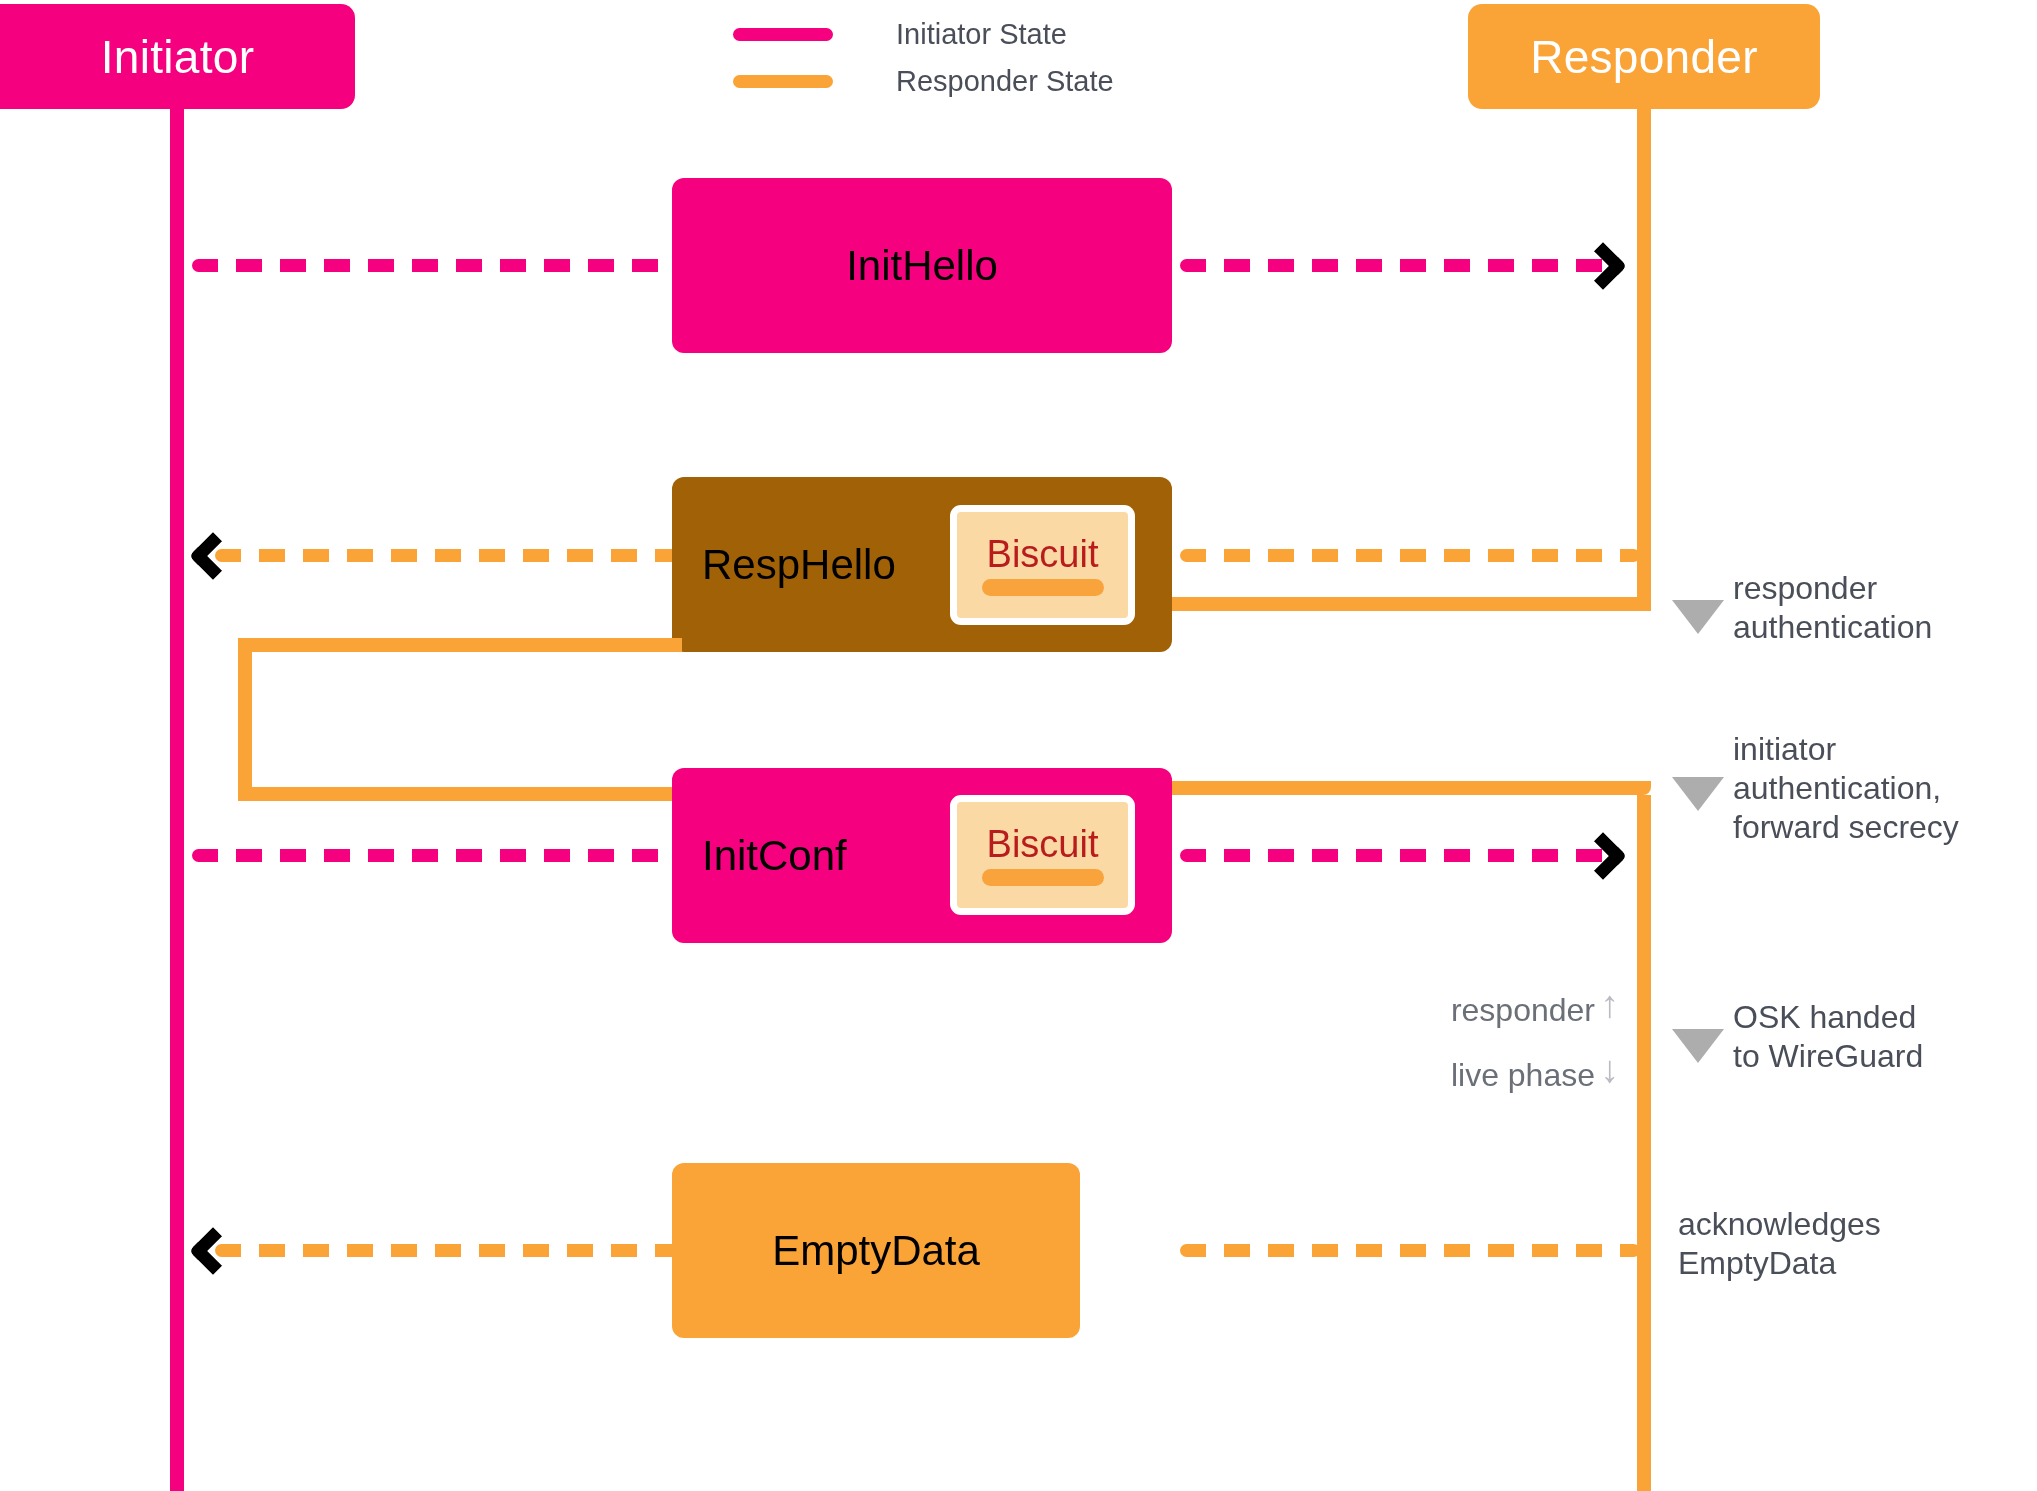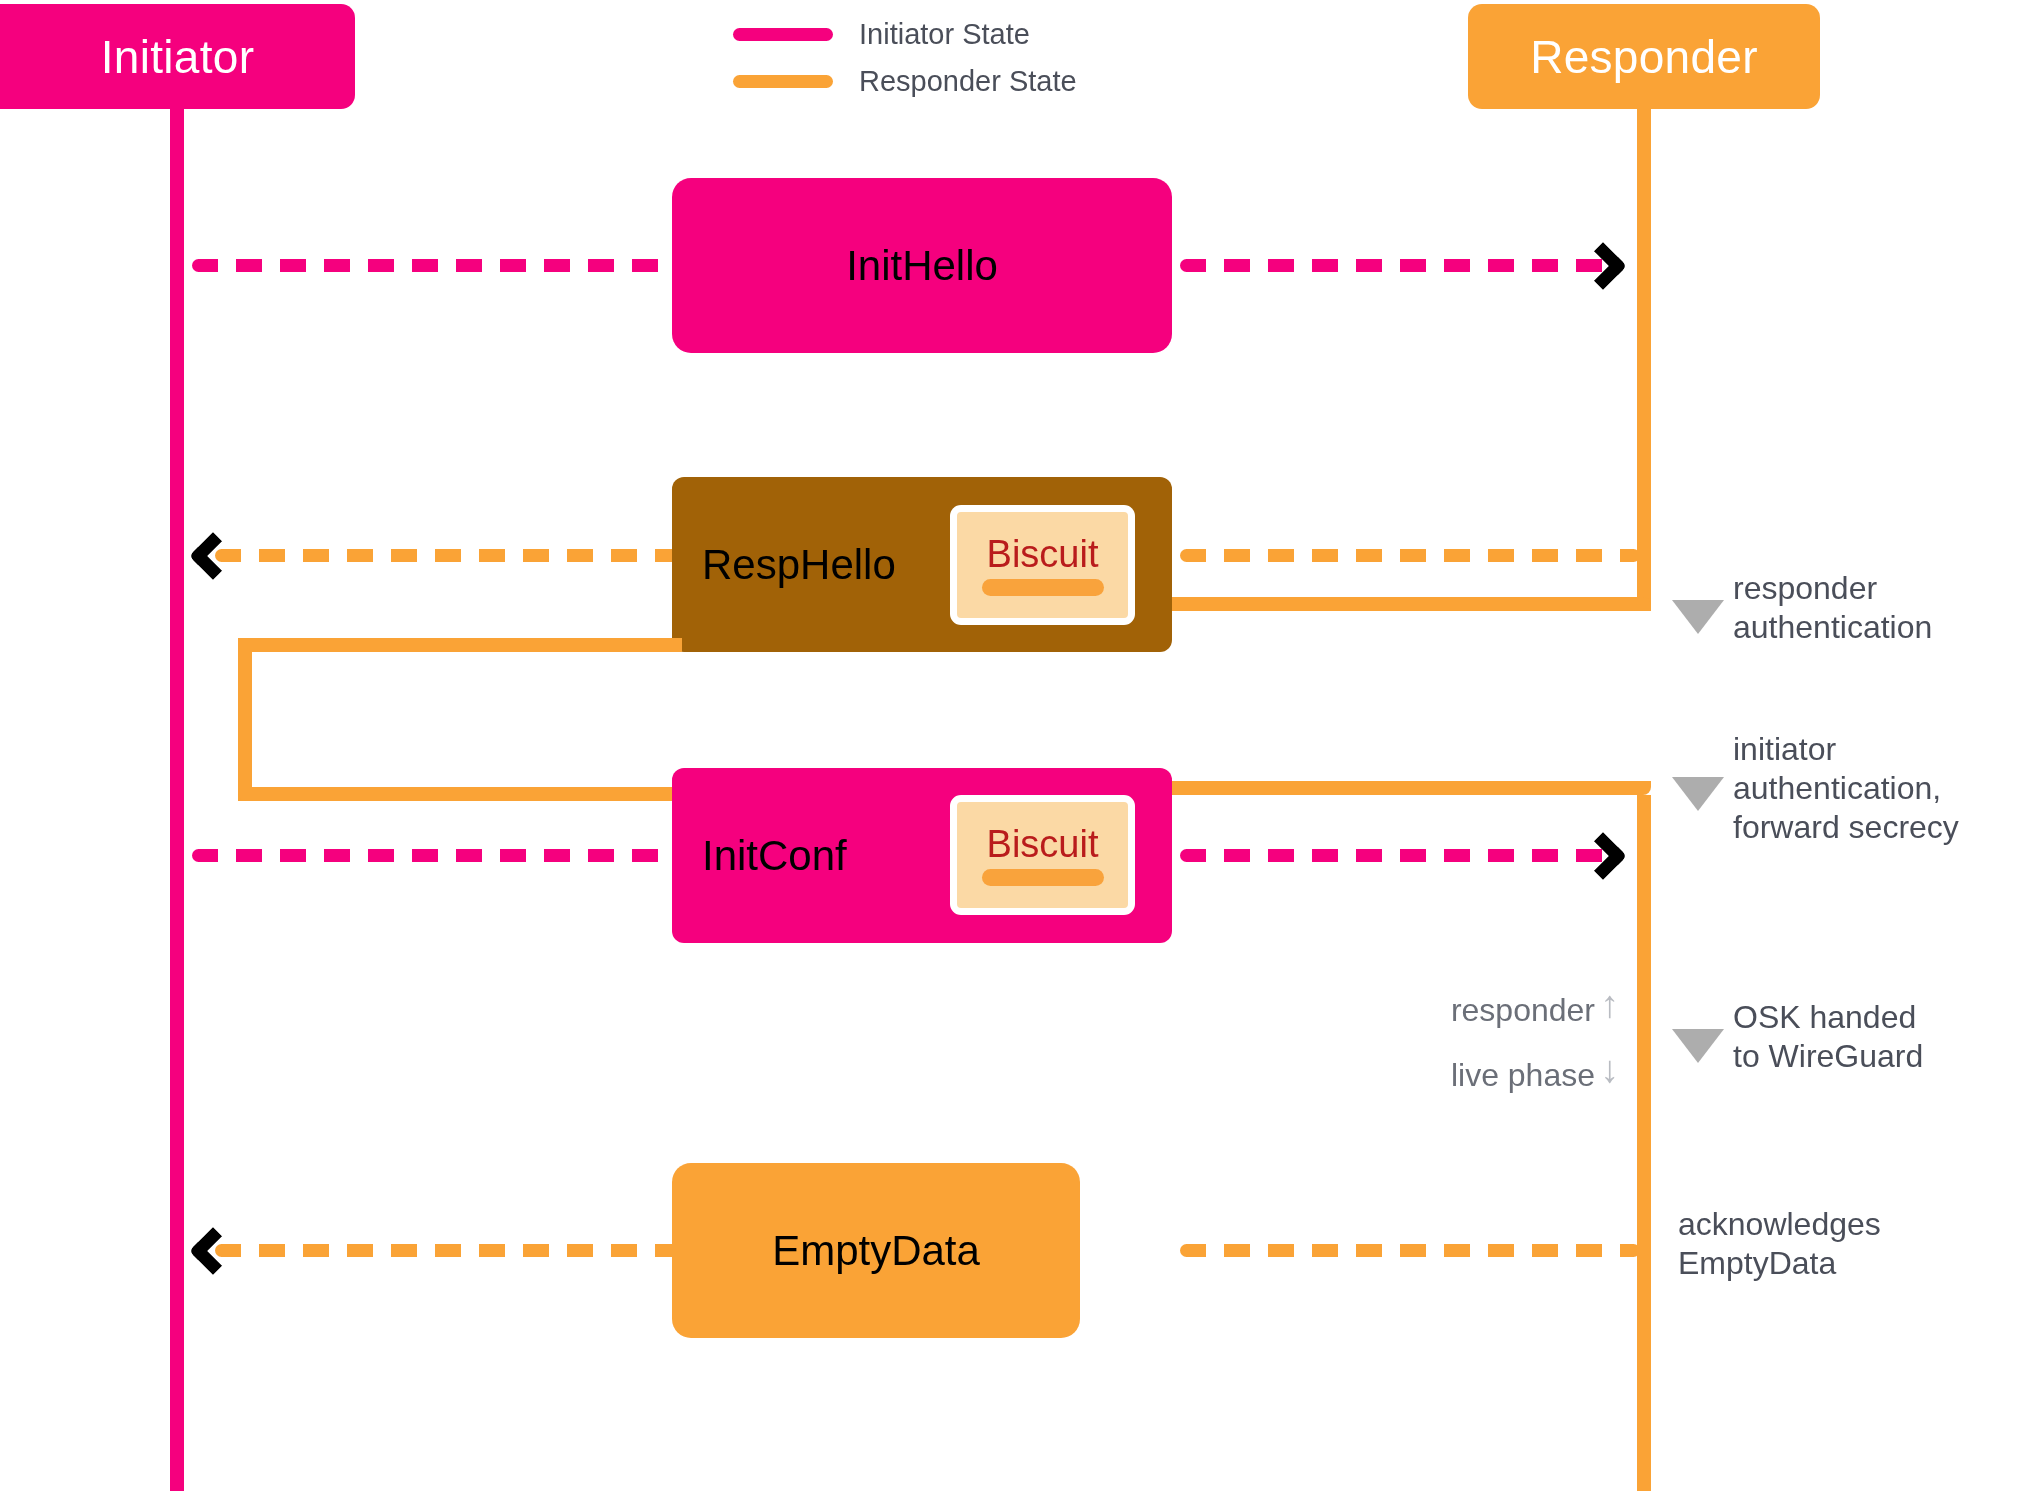--- a/index.html
+++ b/index.html
@@ -28,35 +28,35 @@
     font-size:46px;
     letter-spacing:.3px;
     white-space:nowrap;
   }
   #actor-initiator{left:0px;top:4px;width:355px;height:105px;background:#F5007E;
     border-top-left-radius:0;border-bottom-left-radius:0;}
   #actor-responder{left:1468px;top:4px;width:352px;height:105px;background:#FAA336;}
 
   
   #legend{position:absolute;left:733px;top:11px;}
-  .legend-row{display:flex;align-items:center;height:47px;}
+  .legend-row{display:flex;align-items:center;height:47px;gap:37px;}
   .legend-swatch{width:100px;height:13px;border-radius:7px;margin-right:26px;}
   .legend-label{font-size:29px;color:#4a4e59;white-space:nowrap;}
 
   
   .msg-box{
     position:absolute;
     display:flex;align-items:center;
     border-radius:12px;
     box-sizing:border-box;
   }
   .msg-label{
     font-size:42px;color:#000;white-space:nowrap;
   }
-  .msg-centered{justify-content:center;border-radius:19px;}
+  .msg-centered{justify-content:center;}
   .msg-split{justify-content:flex-start;padding-left:30px;}
 
   #box-inithello{left:672px;top:178px;width:500px;height:175px;background:#F5007E;}
   #box-resphello{left:672px;top:477px;width:500px;height:175px;background:#a16207;}
   #box-initconf{left:672px;top:768px;width:500px;height:175px;background:#F5007E;}
   #box-emptydata{left:672px;top:1163px;width:408px;height:175px;background:#FAA336;}
 
   
   .biscuit{
     position:absolute;

